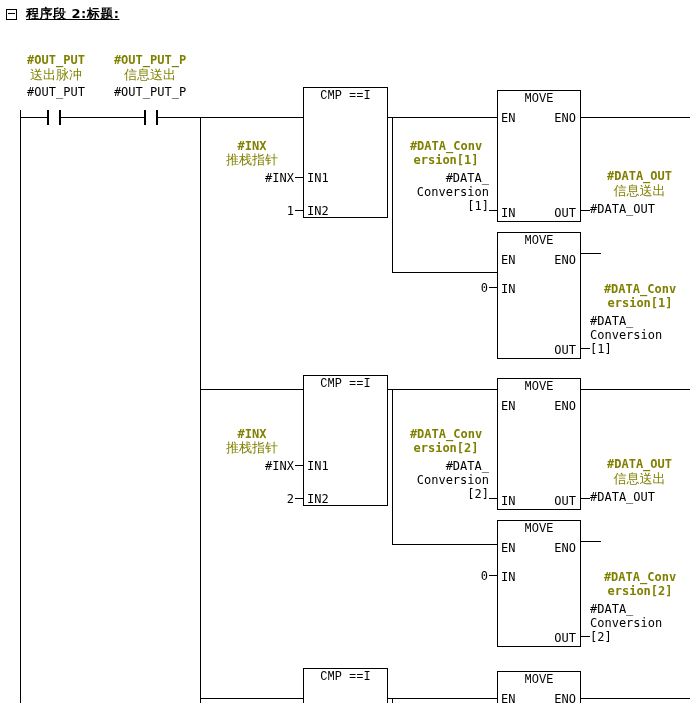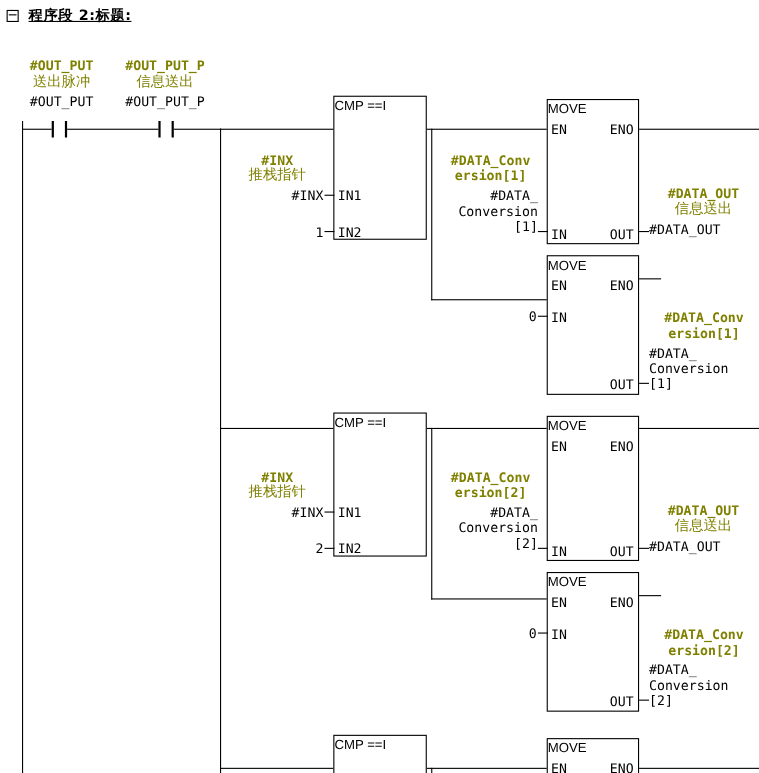--- a/index.html
+++ b/index.html
@@ -67,21 +67,22 @@
     position: absolute;
     border: 1px solid #000;
     background: #fff;
     box-sizing: border-box;
   }
   .fbox .fbox-title {
     position: absolute;
     left: 0;
     right: 0;
     top: 2px;
-    font-family: Liberation Sans, sans-serif;
+    text-align: center;
+    font-family: Liberation Mono, monospace;
     font-size: 12px;
     line-height: 13px;
     white-space: nowrap;
   }
   .fbox .pin {
     position: absolute;
     font-size: 12px;
     line-height: 12px;
     white-space: nowrap;
   }

